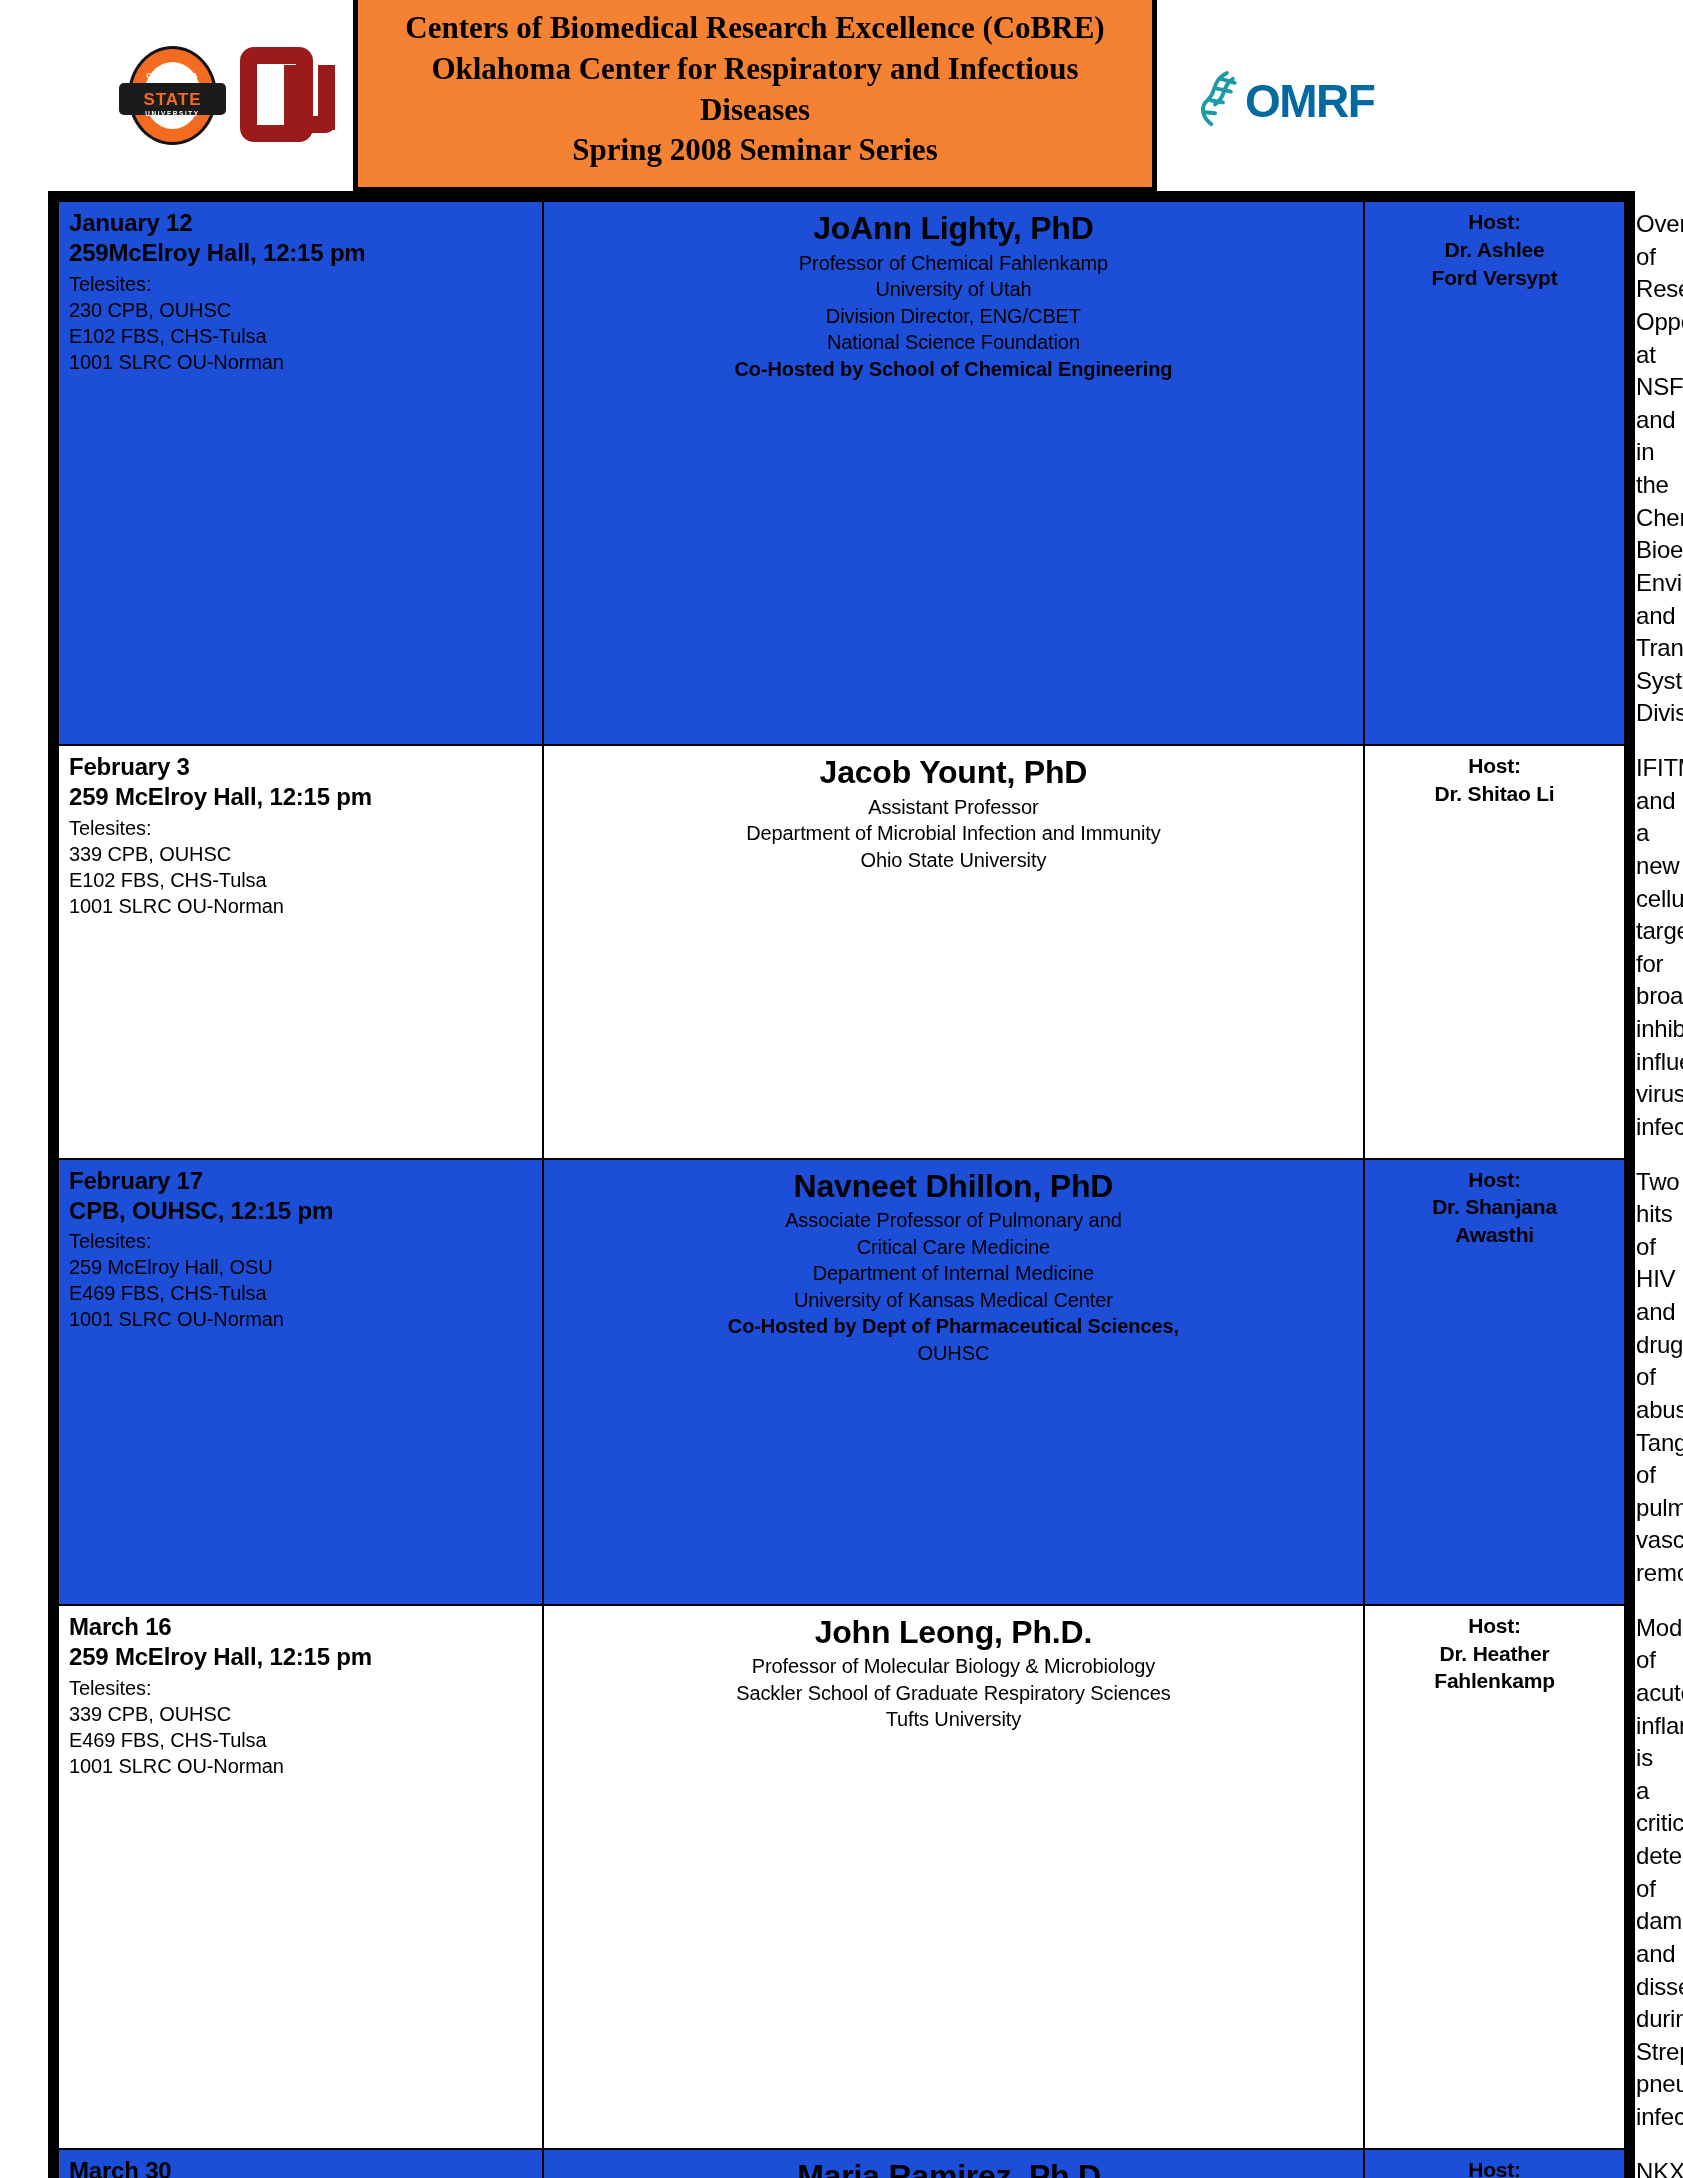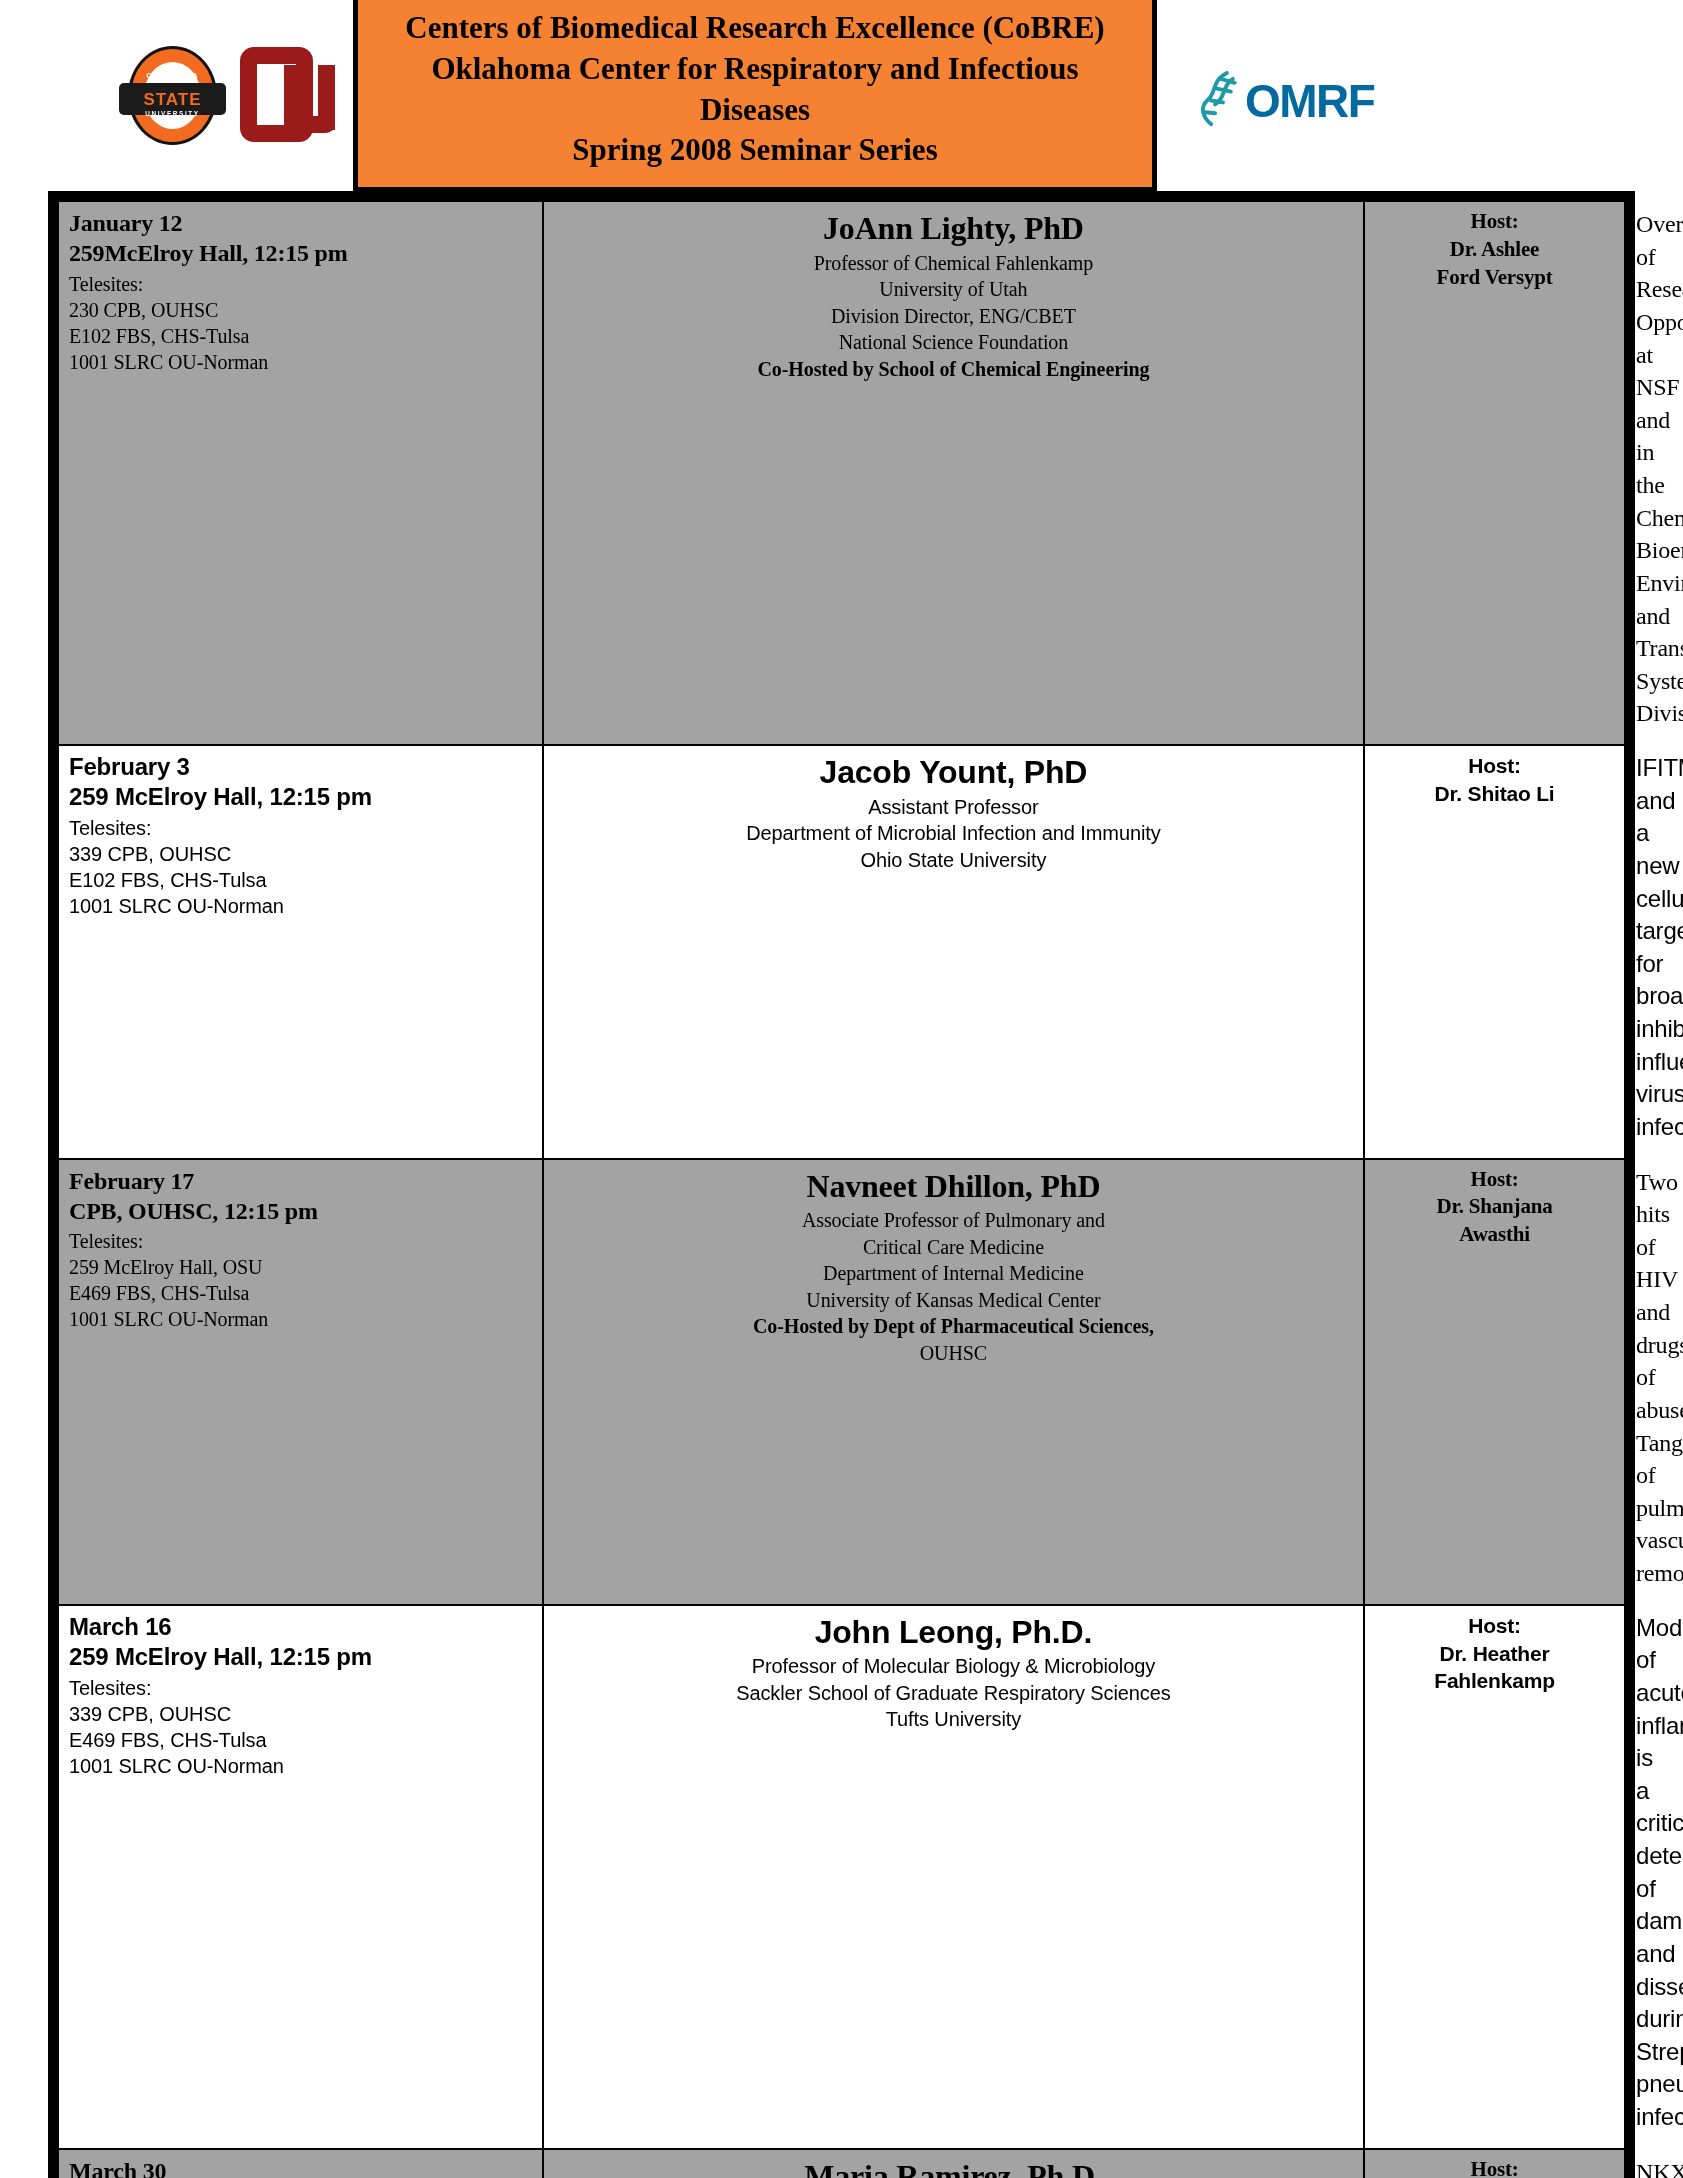--- a/index.html
+++ b/index.html
@@ -168,21 +168,21 @@
   table.schedule td {
     border: 2px solid #000000;
     vertical-align: top;
     padding: 6px 10px 14px;
   }
   .col-date   { width: 327px; }
   .col-spk    { width: 554px; }
   .col-host   { width: 176px; }
   .col-title  { width: 0; }
 
-  tr.shade td { background: #a3a3a3; font-family: Liberation Serif, serif; }
+  tr.shade td { background: #1d4ed8; }
   tr.plain td { background: #ffffff; }
 
   
   .date-line {
     font-weight: bold;
     font-size: 24px;
     line-height: 1.27;
     letter-spacing: -0.2px;
   }
   .tele-label, .tele-site {

